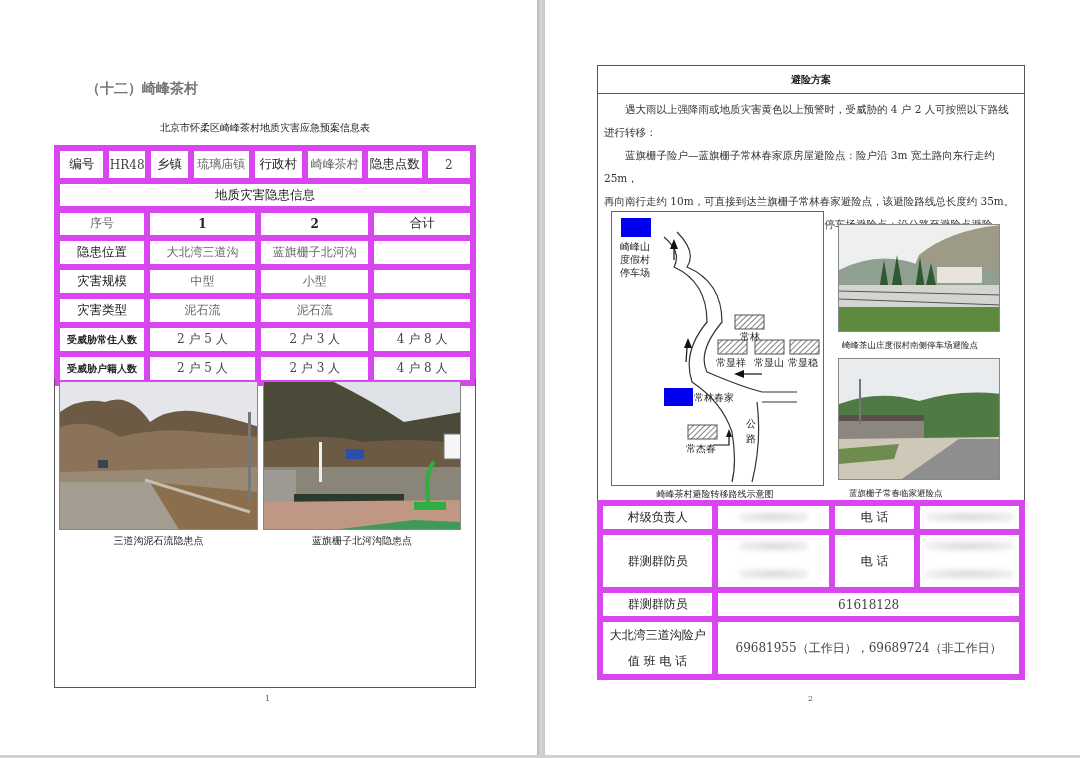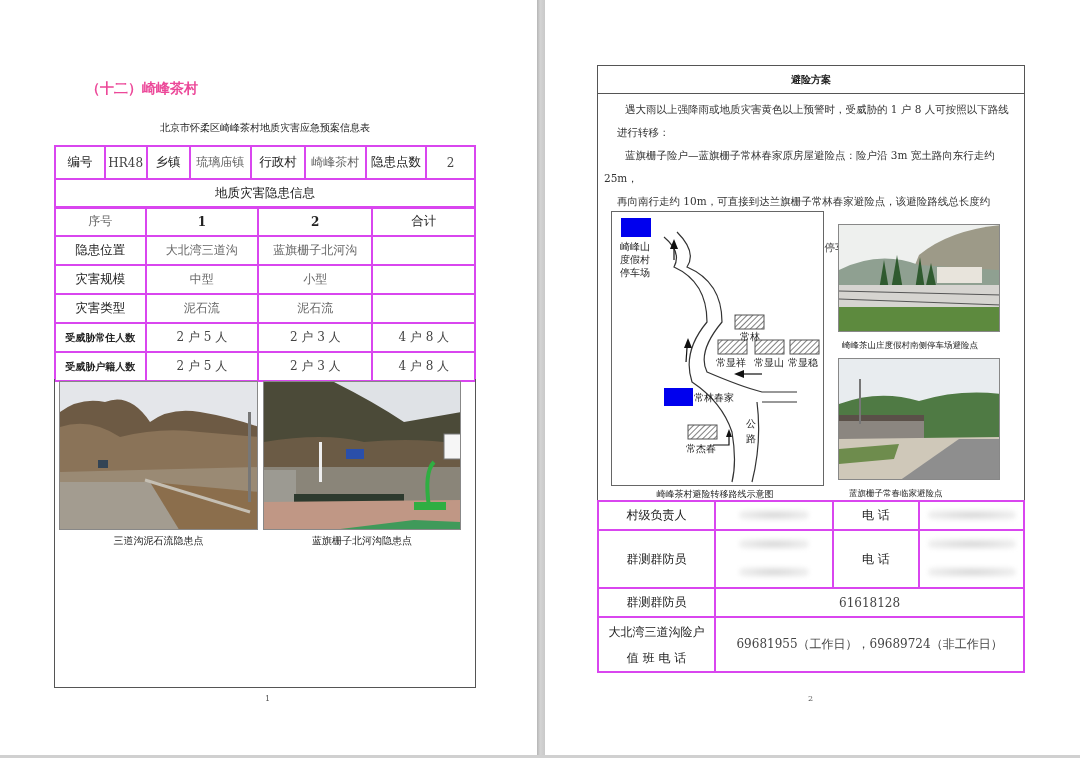--- a/index.html
+++ b/index.html
@@ -5,25 +5,25 @@
     * { box-sizing: border-box; margin: 0; padding: 0; }
     html, body { width: 1080px; height: 758px; overflow: hidden; background: #ffffff; }
     body { position: relative; font-family: "DejaVu Serif", "Liberation Serif", serif; color: #222; }
 
     .page { position: absolute; top: 0; height: 756px; background: #fff; }
     .page-left { left: 0; width: 537px; }
     .page-right { left: 545px; width: 535px; }
     .gutter { position: absolute; left: 537px; top: 0; width: 8px; height: 758px; background: linear-gradient(90deg, #b5b5b5, #d4d4d4 40%, #c9c9c9); }
     .bottom-edge { position: absolute; left: 0; top: 755px; width: 1080px; height: 3px; background: #d0d0d0; }
 
-    .section-title { position: absolute; left: 86px; top: 80px; font-family: "DejaVu Sans", sans-serif; font-weight: bold; font-size: 14px; color: #ec4899; }
+    .section-title { position: absolute; left: 86px; top: 80px; font-family: "DejaVu Sans", sans-serif; font-weight: bold; font-size: 14px; color: #737373; }
     .doc-title { position: absolute; left: 54px; width: 422px; top: 121px; text-align: center; font-size: 10px; color: #222; }
 
     table { border-collapse: collapse; position: absolute; }
-    td { border: 2px solid #d946ef; text-align: center; vertical-align: middle; font-size: 12px; color: #444; }
+    td { border: 6px solid #d946ef; text-align: center; vertical-align: middle; font-size: 12px; color: #444; }
     td.lbl { color: #222; font-family: "DejaVu Sans", sans-serif; font-size: 12.5px; }
     td.lbl-sm { color: #222; font-family: "DejaVu Sans", sans-serif; font-size: 10px; font-weight: bold; }
     td.val-grey { color: #666; }
     td.bold { font-weight: bold; color: #222; }
 
     .info-table { left: 54px; top: 145px; width: 422px; }
     .info-table tr { height: 33px; }
 
     .hazard-table { left: 54px; top: 206px; width: 422px; padding-left: 36px; }
     .hazard-table tr { height: 29px; }
@@ -32,21 +32,21 @@
     .photo { position: absolute; border: 1px solid #888; overflow: hidden; }
     .photo-caption { position: absolute; font-family: "DejaVu Sans", sans-serif; font-size: 10px; color: #222; text-align: center; }
 
     .pagenum { position: absolute; font-size: 8px; color: #555; }
 
     
     .plan-box { position: absolute; left: 597px; top: 65px; width: 428px; height: 437px; border: 1px solid #555; }
     .plan-header { height: 28px; border-bottom: 1px solid #555; text-align: center; line-height: 28px; font-weight: bold; font-size: 10px; color: #222; font-family: "DejaVu Sans", sans-serif; }
     .plan-text { padding: 4px 6px 0 6px; font-size: 10.5px; line-height: 23px; color: #333; }
     .plan-text p { text-indent: 2em; }
-    .plan-text p.cont { text-indent: 0; margin-left: 13px; }
+    .plan-text p.cont { text-indent: 0; }
 
     .map { position: absolute; left: 611px; top: 211px; width: 213px; height: 275px; border: 1px solid #666; background: #fff; }
     .map-caption { position: absolute; left: 600px; width: 230px; top: 488px; text-align: center; font-size: 9px; font-family: "DejaVu Sans", sans-serif; color: #222; }
     .side-caption { position: absolute; font-size: 8.5px; font-family: "DejaVu Sans", sans-serif; color: #222; }
 
     .contact-table { left: 597px; top: 500px; width: 428px; border-radius: 8px; }
     .contact-table td { font-size: 12px; }
     .blur { display: inline-block; width: 70px; height: 10px; border-radius: 5px; background: radial-gradient(ellipse at center, #d8d8d8 0%, #ececec 60%, #fafafa 100%); filter: blur(2px); }
     .blur.wide { width: 88px; }
   </style>
@@ -170,21 +170,21 @@
   </svg>
 </div>
 <div class="photo-caption" style="left:59px; width:199px; top:534px;">三道沟泥石流隐患点</div>
 <div class="photo-caption" style="left:263px; width:198px; top:534px;">蓝旗栅子北河沟隐患点</div>
 
 <div class="pagenum" style="left:265px; top:694px;">1</div>
 
 <div class="plan-box">
   <div class="plan-header">避险方案</div>
   <div class="plan-text">
-    <p>遇大雨以上强降雨或地质灾害黄色以上预警时，受威胁的 1 户 8 人可按照以下路线</p>
+    <p>遇大雨以上强降雨或地质灾害黄色以上预警时，受威胁的 4 户 2 人可按照以下路线</p>
     <p class="cont">进行转移：</p>
     <p>蓝旗栅子险户—蓝旗栅子常林春家原房屋避险点：险户沿 3m 宽土路向东行走约 25m，</p>
     <p class="cont">再向南行走约 10m，可直接到达兰旗栅子常林春家避险点，该避险路线总长度约 35m。</p>
     <p>大北湾三道沟险户—崎峰茶山庄度假村南侧停车场避险点：沿公路至避险点避险。</p>
   </div>
 </div>
 
 <div class="map">
   <svg width="213" height="275" viewBox="0 0 213 275">
     <defs>

